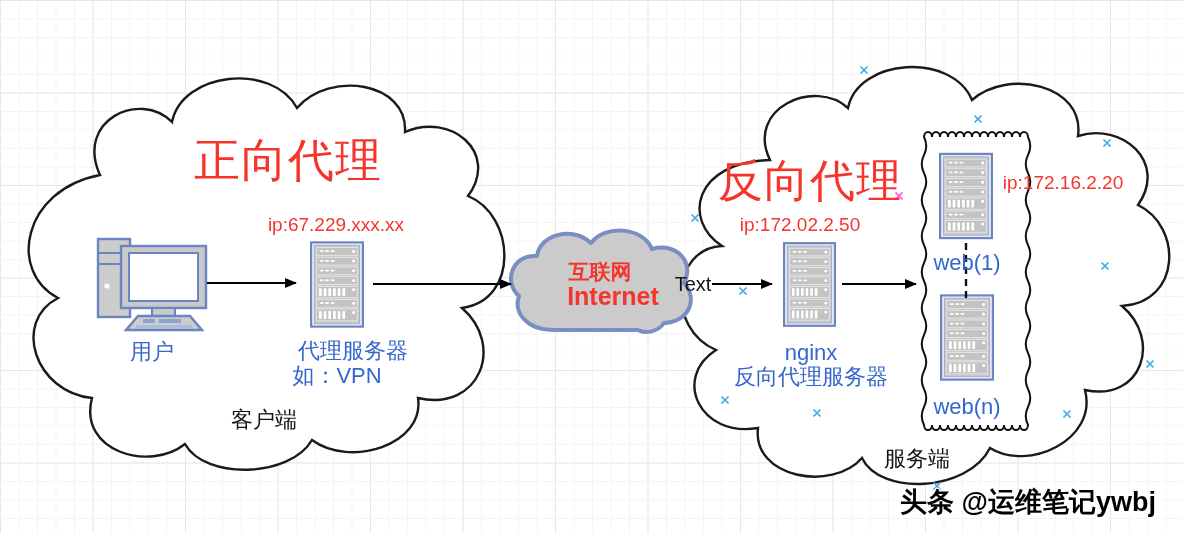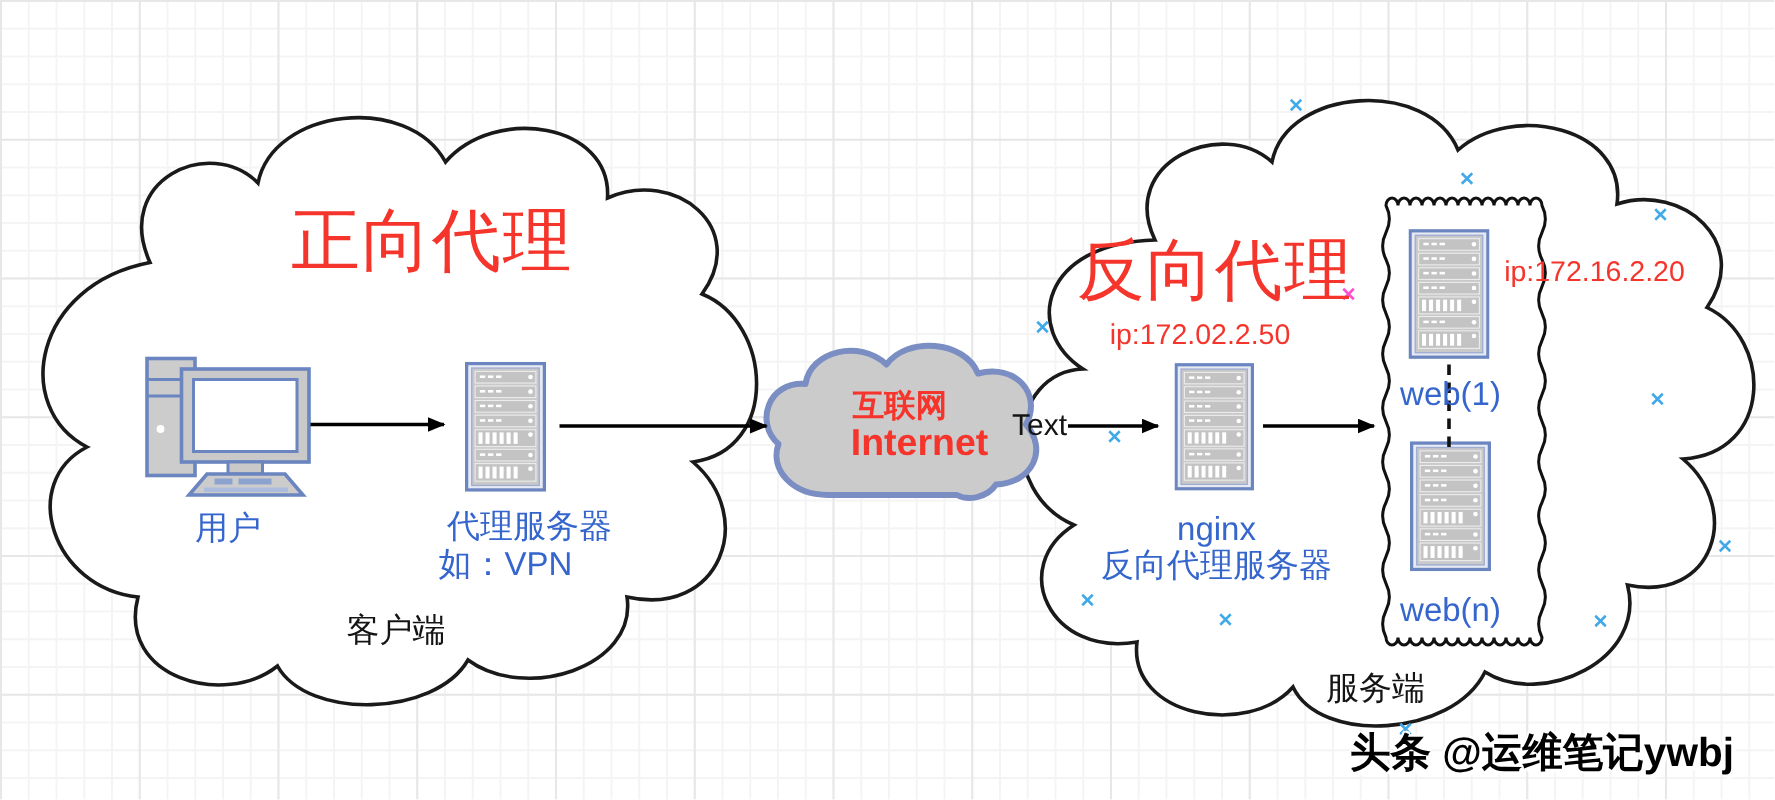--- a/index.html
+++ b/index.html
@@ -178,20 +178,21 @@
       <path transform="translate(1150,364)" d="M-3.5,-3.5 L3.5,3.5 M-3.5,3.5 L3.5,-3.5"></path>
       <path transform="translate(725,400)" d="M-3.5,-3.5 L3.5,3.5 M-3.5,3.5 L3.5,-3.5"></path>
       <path transform="translate(817,413)" d="M-3.5,-3.5 L3.5,3.5 M-3.5,3.5 L3.5,-3.5"></path>
       <path transform="translate(1067,414)" d="M-3.5,-3.5 L3.5,3.5 M-3.5,3.5 L3.5,-3.5"></path>
       <path transform="translate(937,486)" d="M-3.5,-3.5 L3.5,3.5 M-3.5,3.5 L3.5,-3.5"></path>
     </g>
     <path stroke="#ff4dd2" stroke-width="1.7" transform="translate(899,196)" d="M-3.5,-3.5 L3.5,3.5 M-3.5,3.5 L3.5,-3.5"></path>
   </svg>
 
   <div class="lbl title red" style="left:288px;top:160px;">正向代理</div>
+  <div class="lbl ip red" style="left:336px;top:224px;">ip:67.229.xxx.xx</div>
   <div class="lbl tag blue" style="left:152px;top:352px;">用户</div>
   <div class="lbl tag blue" style="left:353px;top:351px;">代理服务器</div>
   <div class="lbl tag blue" style="left:337px;top:376px;">如：VPN</div>
   <div class="lbl tag blk" style="left:264px;top:420px;">客户端</div>
 
   <div class="lbl net red" style="left:600px;top:271px;">互联网</div>
   <div class="lbl net2 red" style="left:600px;top:296px;">Internet</div>
   <div class="lbl edge blk" style="left:693px;top:284px;">Text</div>
 
   <div class="lbl title2 red" style="left:810px;top:180px;">反向代理</div>

